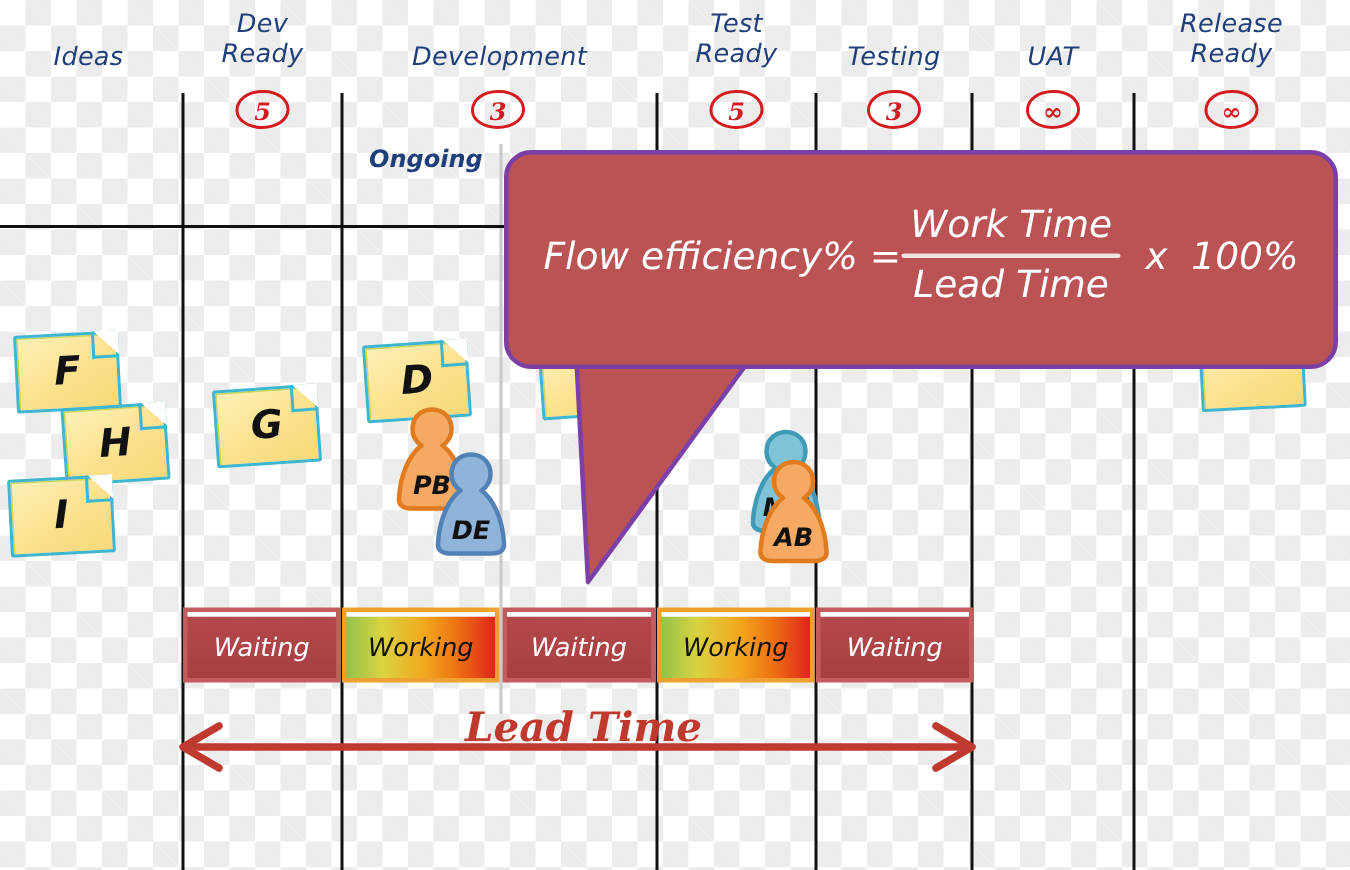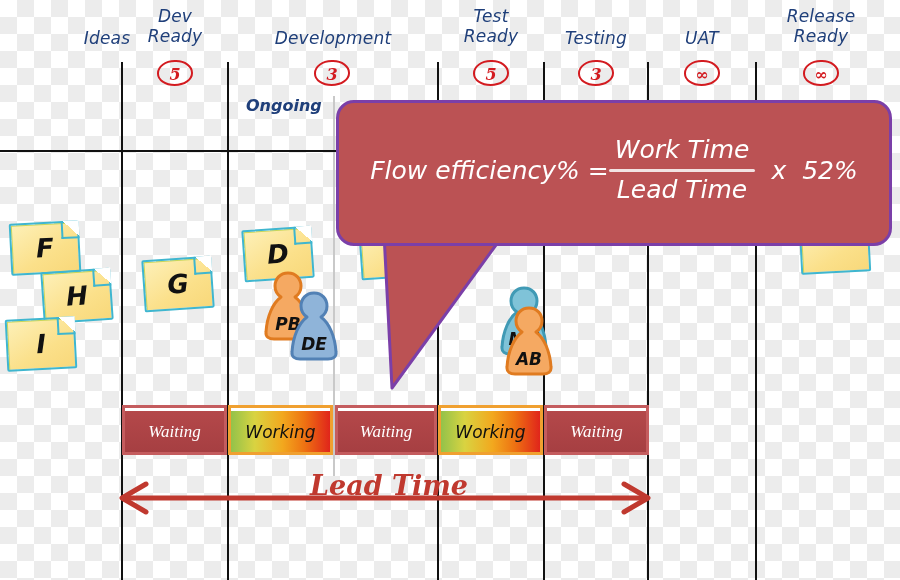--- a/index.html
+++ b/index.html
@@ -149,21 +149,20 @@
     font-family: "DejaVu Sans", sans-serif;
     font-size: 17px;
     font-style: italic;
     box-sizing: border-box;
   }
   .bar.waiting {
     background: linear-gradient(180deg, #b4484a 0%, #a63f42 100%);
     color: #ffffff;
     border-top: 3px solid #ffffff;
     box-shadow: 0 0 0 3px #c45c5e;
-    font-family: Liberation Serif, serif;
   }
   .bar.working {
     background: linear-gradient(90deg, #93c24a 0%, #d9d341 24%, #f2a81e 52%, #ee7312 74%, #e0251b 100%);
     color: #111111;
     border-top: 3px solid #ffffff;
     box-shadow: 0 0 0 3px #f0a030;
   }
 
   
   .leadtime-label {
@@ -221,21 +220,21 @@
     border-radius: 2px;
   }
   .frac .den { padding: 0 6px; }
   .mult { padding: 0 16px; }
 </style>
 </head>
 <body>
 
 <div id="board">
 
-  <div class="col-title" style="left:0px; top:28px; width:118px;padding-left:48px;">Ideas</div>
+  <div class="col-title" style="left:0px; top:28px; width:118px;">Ideas</div>
 
   <div class="col-title" style="left:122px; top:6px; width:106px;">Dev
 Ready</div>
   <div class="wip" style="left:157px; top:60px;">5</div>
 
   <div class="col-title" style="left:228px; top:28px; width:210px;">Development</div>
   <div class="wip" style="left:314px; top:60px;">3</div>
   <div class="sub-label" style="left:246px; top:96px;">Ongoing</div>
 
   <div class="col-title" style="left:438px; top:6px; width:106px;">Test
@@ -291,21 +290,21 @@
   </div>
 
 
   <div class="avatar" style="left:262px; top:270px;">
     <svg viewBox="0 0 52 72">
       <path d="M26 3 C34 3 39 9 39 16 C39 21 36 25 33 27 C41 33 47 46 48 62 C48.5 67 45 69 40 69 L12 69 C7 69 3.5 67 4 62 C5 46 11 33 19 27 C16 25 13 21 13 16 C13 9 18 3 26 3 Z" fill="#f5a962" stroke="#e07b20" stroke-width="3" stroke-linejoin="round"></path>
     </svg>
     <span class="ini">PB</span>
   </div>
 
-  <div class="avatar" style="left:288px; top:290px;">
+  <div class="avatar" style="left:288px; top:300px;">
     <svg viewBox="0 0 52 72">
       <path d="M26 3 C34 3 39 9 39 16 C39 21 36 25 33 27 C41 33 47 46 48 62 C48.5 67 45 69 40 69 L12 69 C7 69 3.5 67 4 62 C5 46 11 33 19 27 C16 25 13 21 13 16 C13 9 18 3 26 3 Z" fill="#8fb4d9" stroke="#5281b5" stroke-width="3" stroke-linejoin="round"></path>
     </svg>
     <span class="ini">DE</span>
   </div>
 
   <div class="avatar" style="left:498px; top:285px;">
     <svg viewBox="0 0 52 72">
       <path d="M26 3 C34 3 39 9 39 16 C39 21 36 25 33 27 C41 33 47 46 48 62 C48.5 67 45 69 40 69 L12 69 C7 69 3.5 67 4 62 C5 46 11 33 19 27 C16 25 13 21 13 16 C13 9 18 3 26 3 Z" fill="#7fc3d8" stroke="#409ab5" stroke-width="3" stroke-linejoin="round"></path>
     </svg>
@@ -344,17 +343,17 @@
 
   <div id="callout" style="left:336px; top:100px; width:556px; height:146px;">
     <div class="formula">
       <span>Flow efficiency% =</span>
       <span class="frac">
         <span class="num">Work Time</span>
         <span class="bar-line"></span>
         <span class="den">Lead Time</span>
       </span>
       <span class="mult">x</span>
-      <span>52%</span>
+      <span>100%</span>
     </div>
   </div>
 
 </div>
 
 </body></html>

